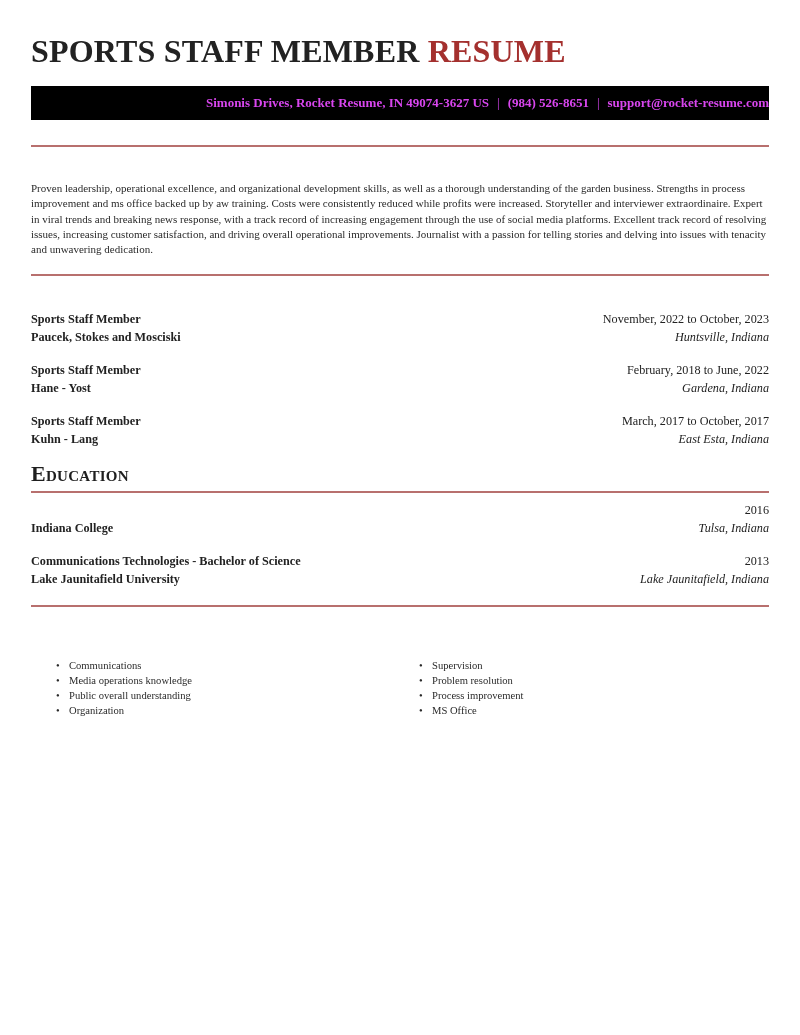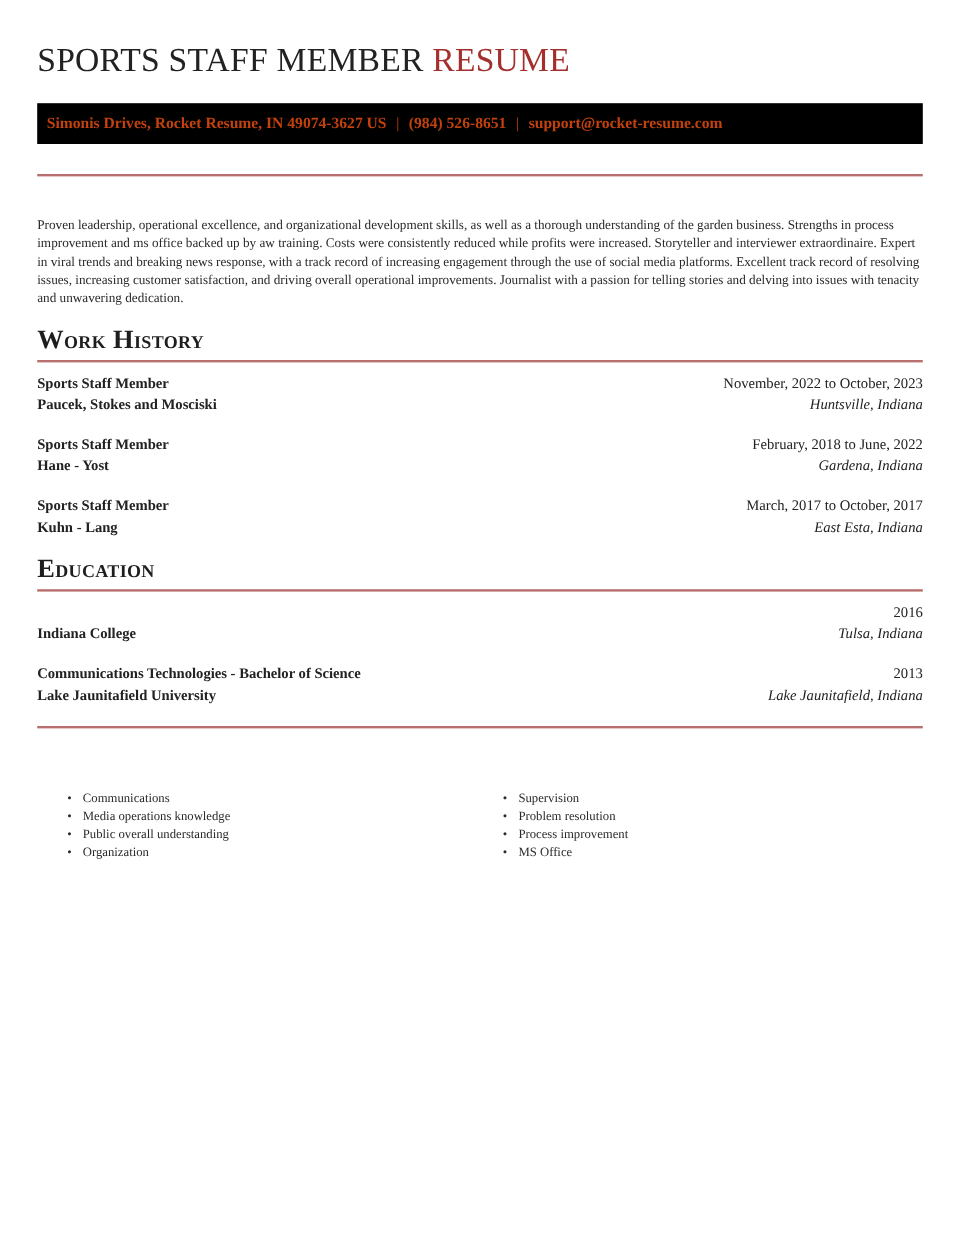--- a/index.html
+++ b/index.html
@@ -1,20 +1,20 @@
 <!DOCTYPE html>
 <html><head>
   <meta charset="utf-8">
   <style>
     html, body { margin: 0; padding: 0; background: #ffffff; }
     body { width: 800px; height: 1035px; position: relative; font-family: "Liberation Serif", "DejaVu Serif", serif; color: #222222; }
     .page { position: absolute; left: 31px; top: 0; width: 738px; }
-    .title { position: absolute; top: 26px; left: 0; margin: 0; font-size: 28px; font-weight: normal; letter-spacing: 0.2px; line-height: 50px; color: #222222; white-space: nowrap; }
+    .title { position: absolute; top: 26px; left: 0; margin: 0; font-size: 32px; font-weight: bold; letter-spacing: 0.2px; line-height: 50px; color: #222222; white-space: nowrap; }
     .title .accent { color: #a4302e; }
-    .contact-bar { position: absolute; top: 86px; left: 0; width: 738px; height: 34px; background: #000000; color: #c2410c; font-weight: bold; font-size: 13px; line-height: 34px; box-sizing: border-box; padding-left: 8px; white-space: nowrap; }
+    .contact-bar { position: absolute; top: 86px; left: 0; width: 738px; height: 34px; background: #000000; color: #d946ef; font-weight: bold; font-size: 13px; line-height: 34px; box-sizing: border-box; padding-left: 8px; white-space: nowrap; text-align: right; }
     .contact-bar .sep { padding: 0 8px; font-weight: normal; }
     .section-head { position: absolute; left: 0; width: 738px; }
     .section-head h2 { margin: 0; font-size: 22px; font-weight: bold; font-variant: small-caps; letter-spacing: 0.3px; line-height: 26px; color: #1e1e1e; }
     .section-head .rule { margin-top: 4px; height: 2px; background: #b8706e; width: 738px; }
     .summary { position: absolute; top: 181px; left: 0; width: 738px; margin: 0; font-size: 11px; line-height: 15.3px; color: #2a2a2a; }
     .entry { position: absolute; left: 0; width: 738px; height: 36px; font-size: 12.2px; }
     .entry .l1, .entry .l2 { position: absolute; left: 0; font-weight: bold; color: #222; white-space: nowrap; }
     .entry .l1 { top: 0; } .entry .l2 { top: 18px; }
     .entry .r1, .entry .r2 { position: absolute; right: 0; color: #222; white-space: nowrap; }
     .entry .r1 { top: 0; } .entry .r2 { top: 18px; font-style: italic; }
@@ -37,21 +37,20 @@
   <div class="contact-bar">
     <span>Simonis Drives, Rocket Resume, IN 49074-3627 US</span><span class="sep">|</span><span>(984) 526-8651</span><span class="sep">|</span><span>support@rocket-resume.com</span>
   </div>
 
   <div class="section-head" style="top:141px;">
     <div class="rule"></div>
   </div>
   <p class="summary">Proven leadership, operational excellence, and organizational development skills, as well as a thorough understanding of the garden business. Strengths in process improvement and ms office backed up by aw training. Costs were consistently reduced while profits were increased. Storyteller and interviewer extraordinaire. Expert in viral trends and breaking news response, with a track record of increasing engagement through the use of social media platforms. Excellent track record of resolving issues, increasing customer satisfaction, and driving overall operational improvements. Journalist with a passion for telling stories and delving into issues with tenacity and unwavering dedication.</p>
 
   <div class="section-head" style="top:270px;">
-    <h2>Work History</h2>
     <div class="rule"></div>
   </div>
 
   <div class="entry" style="top:312px;">
     <span class="l1">Sports Staff Member</span>
     <span class="r1">November, 2022 to October, 2023</span>
     <span class="l2">Paucek, Stokes and Mosciski</span>
     <span class="r2">Huntsville, Indiana</span>
   </div>
 

